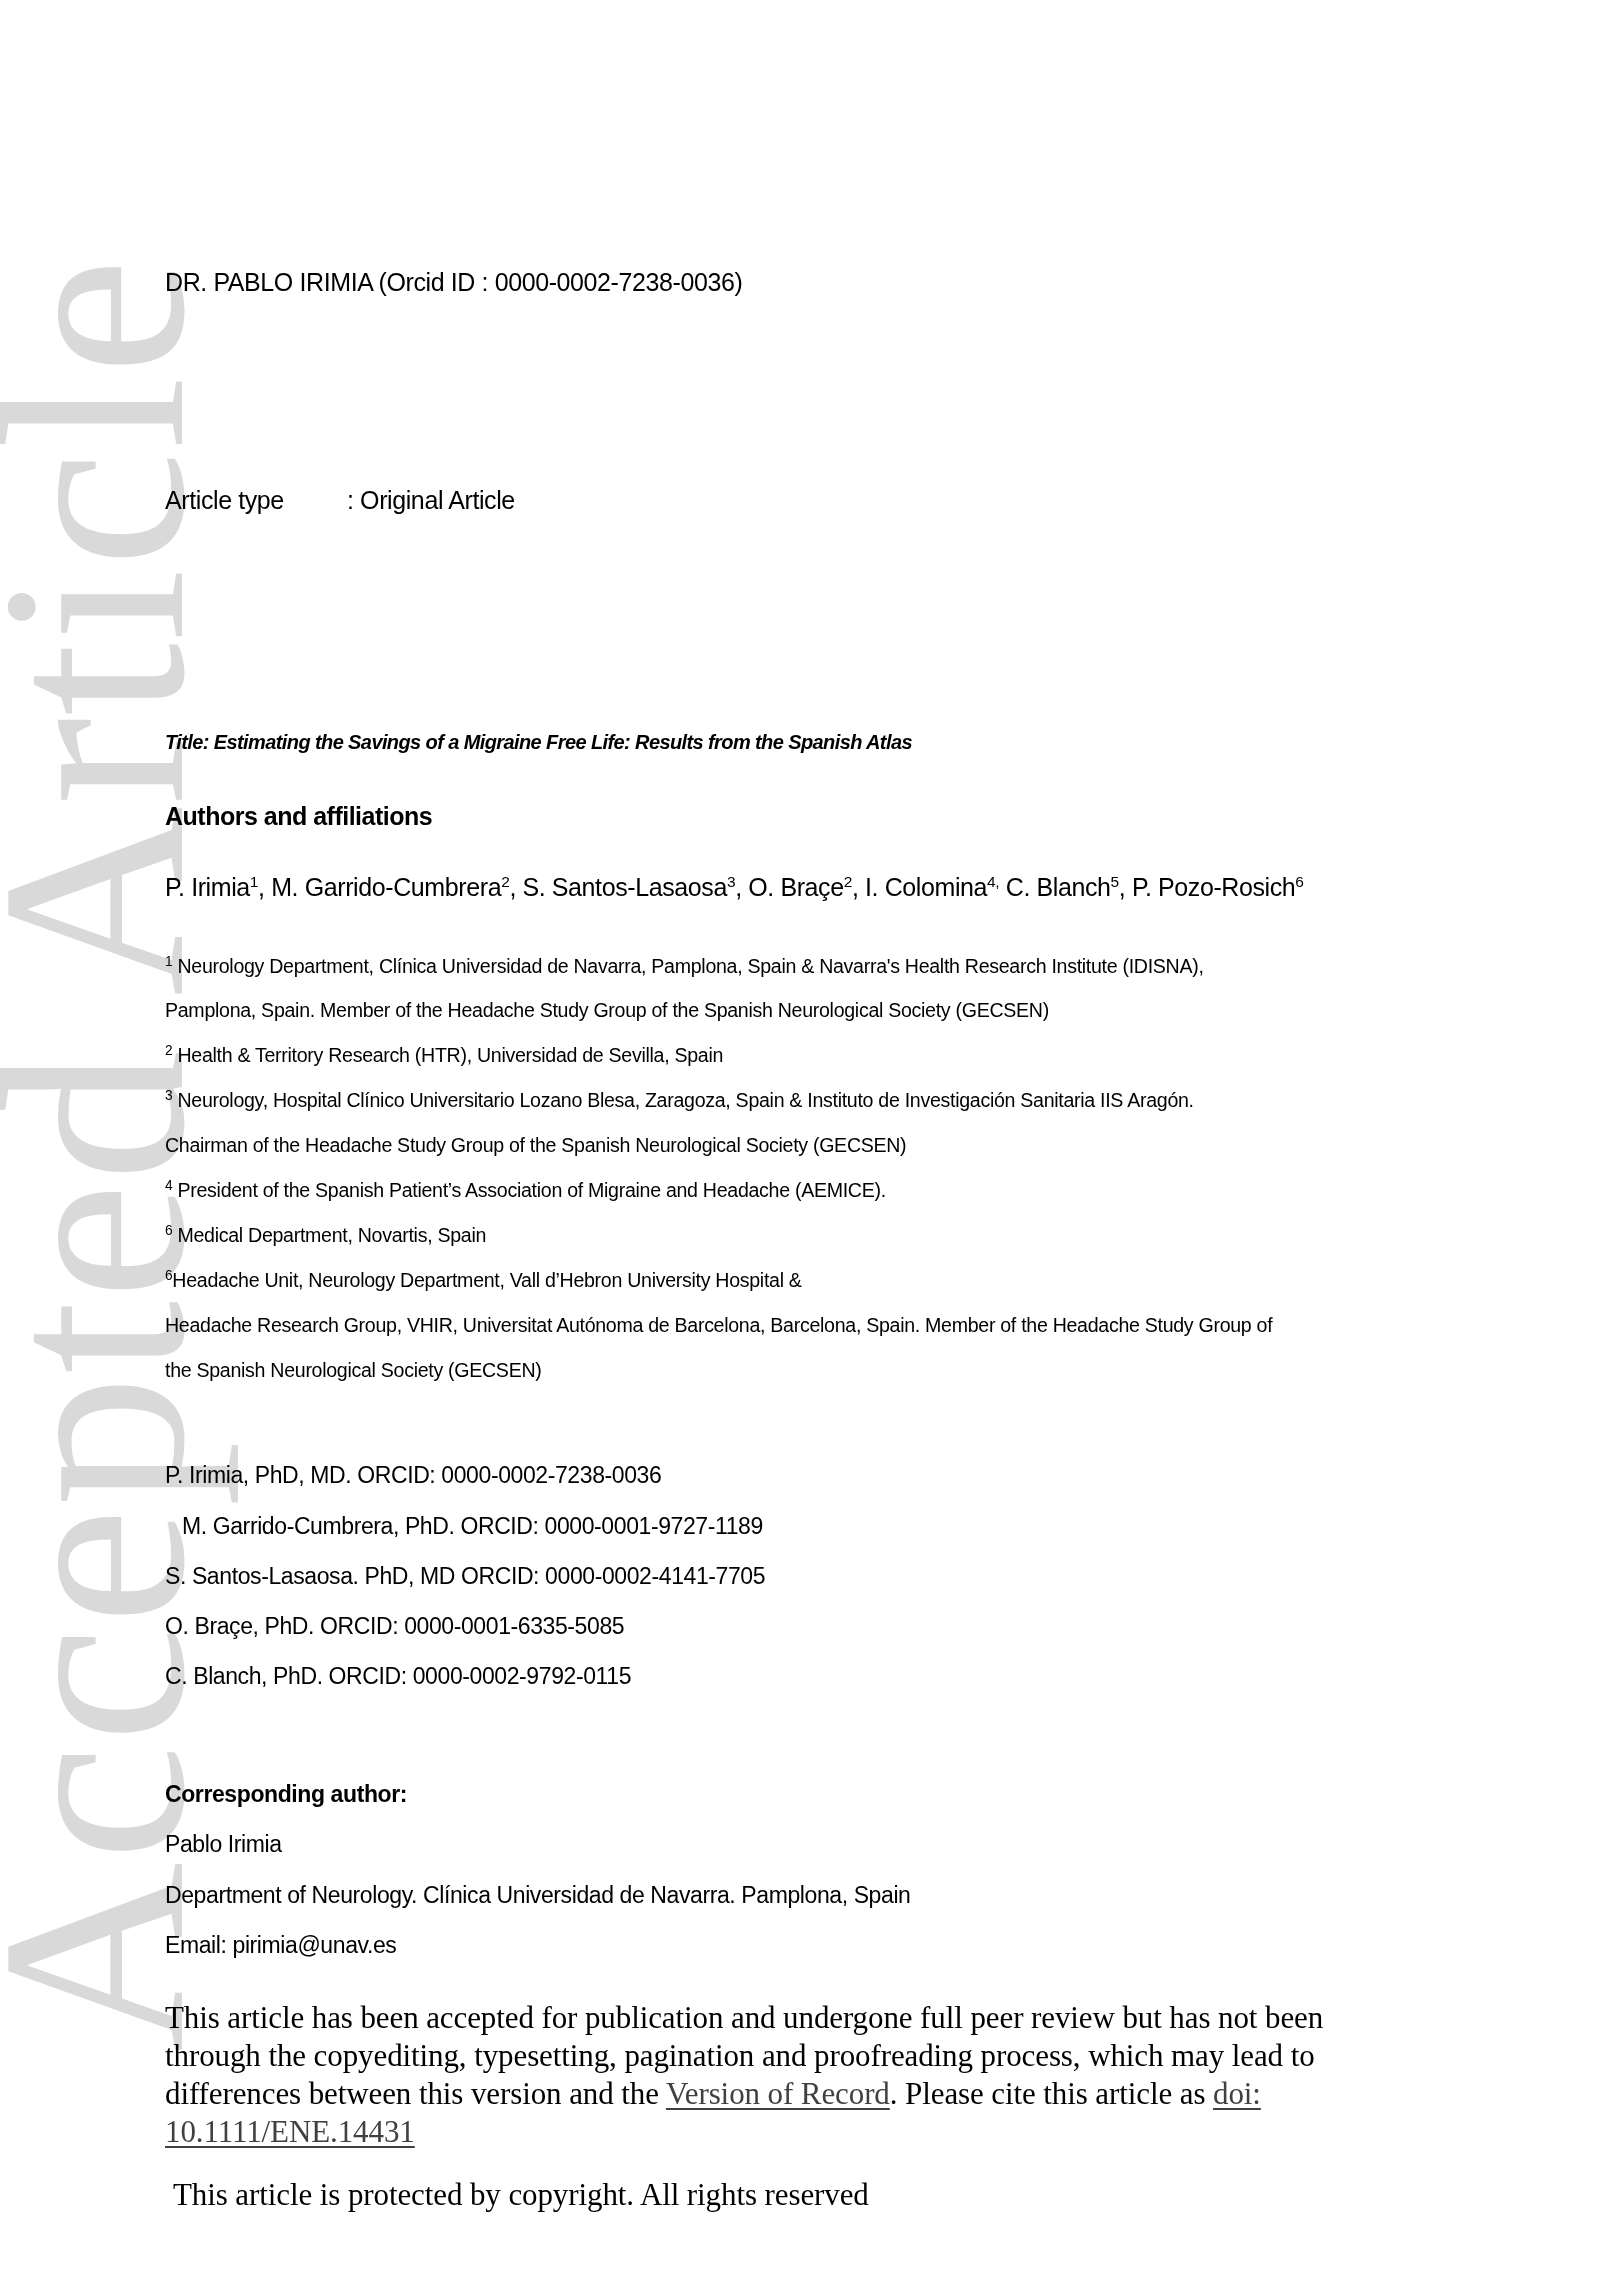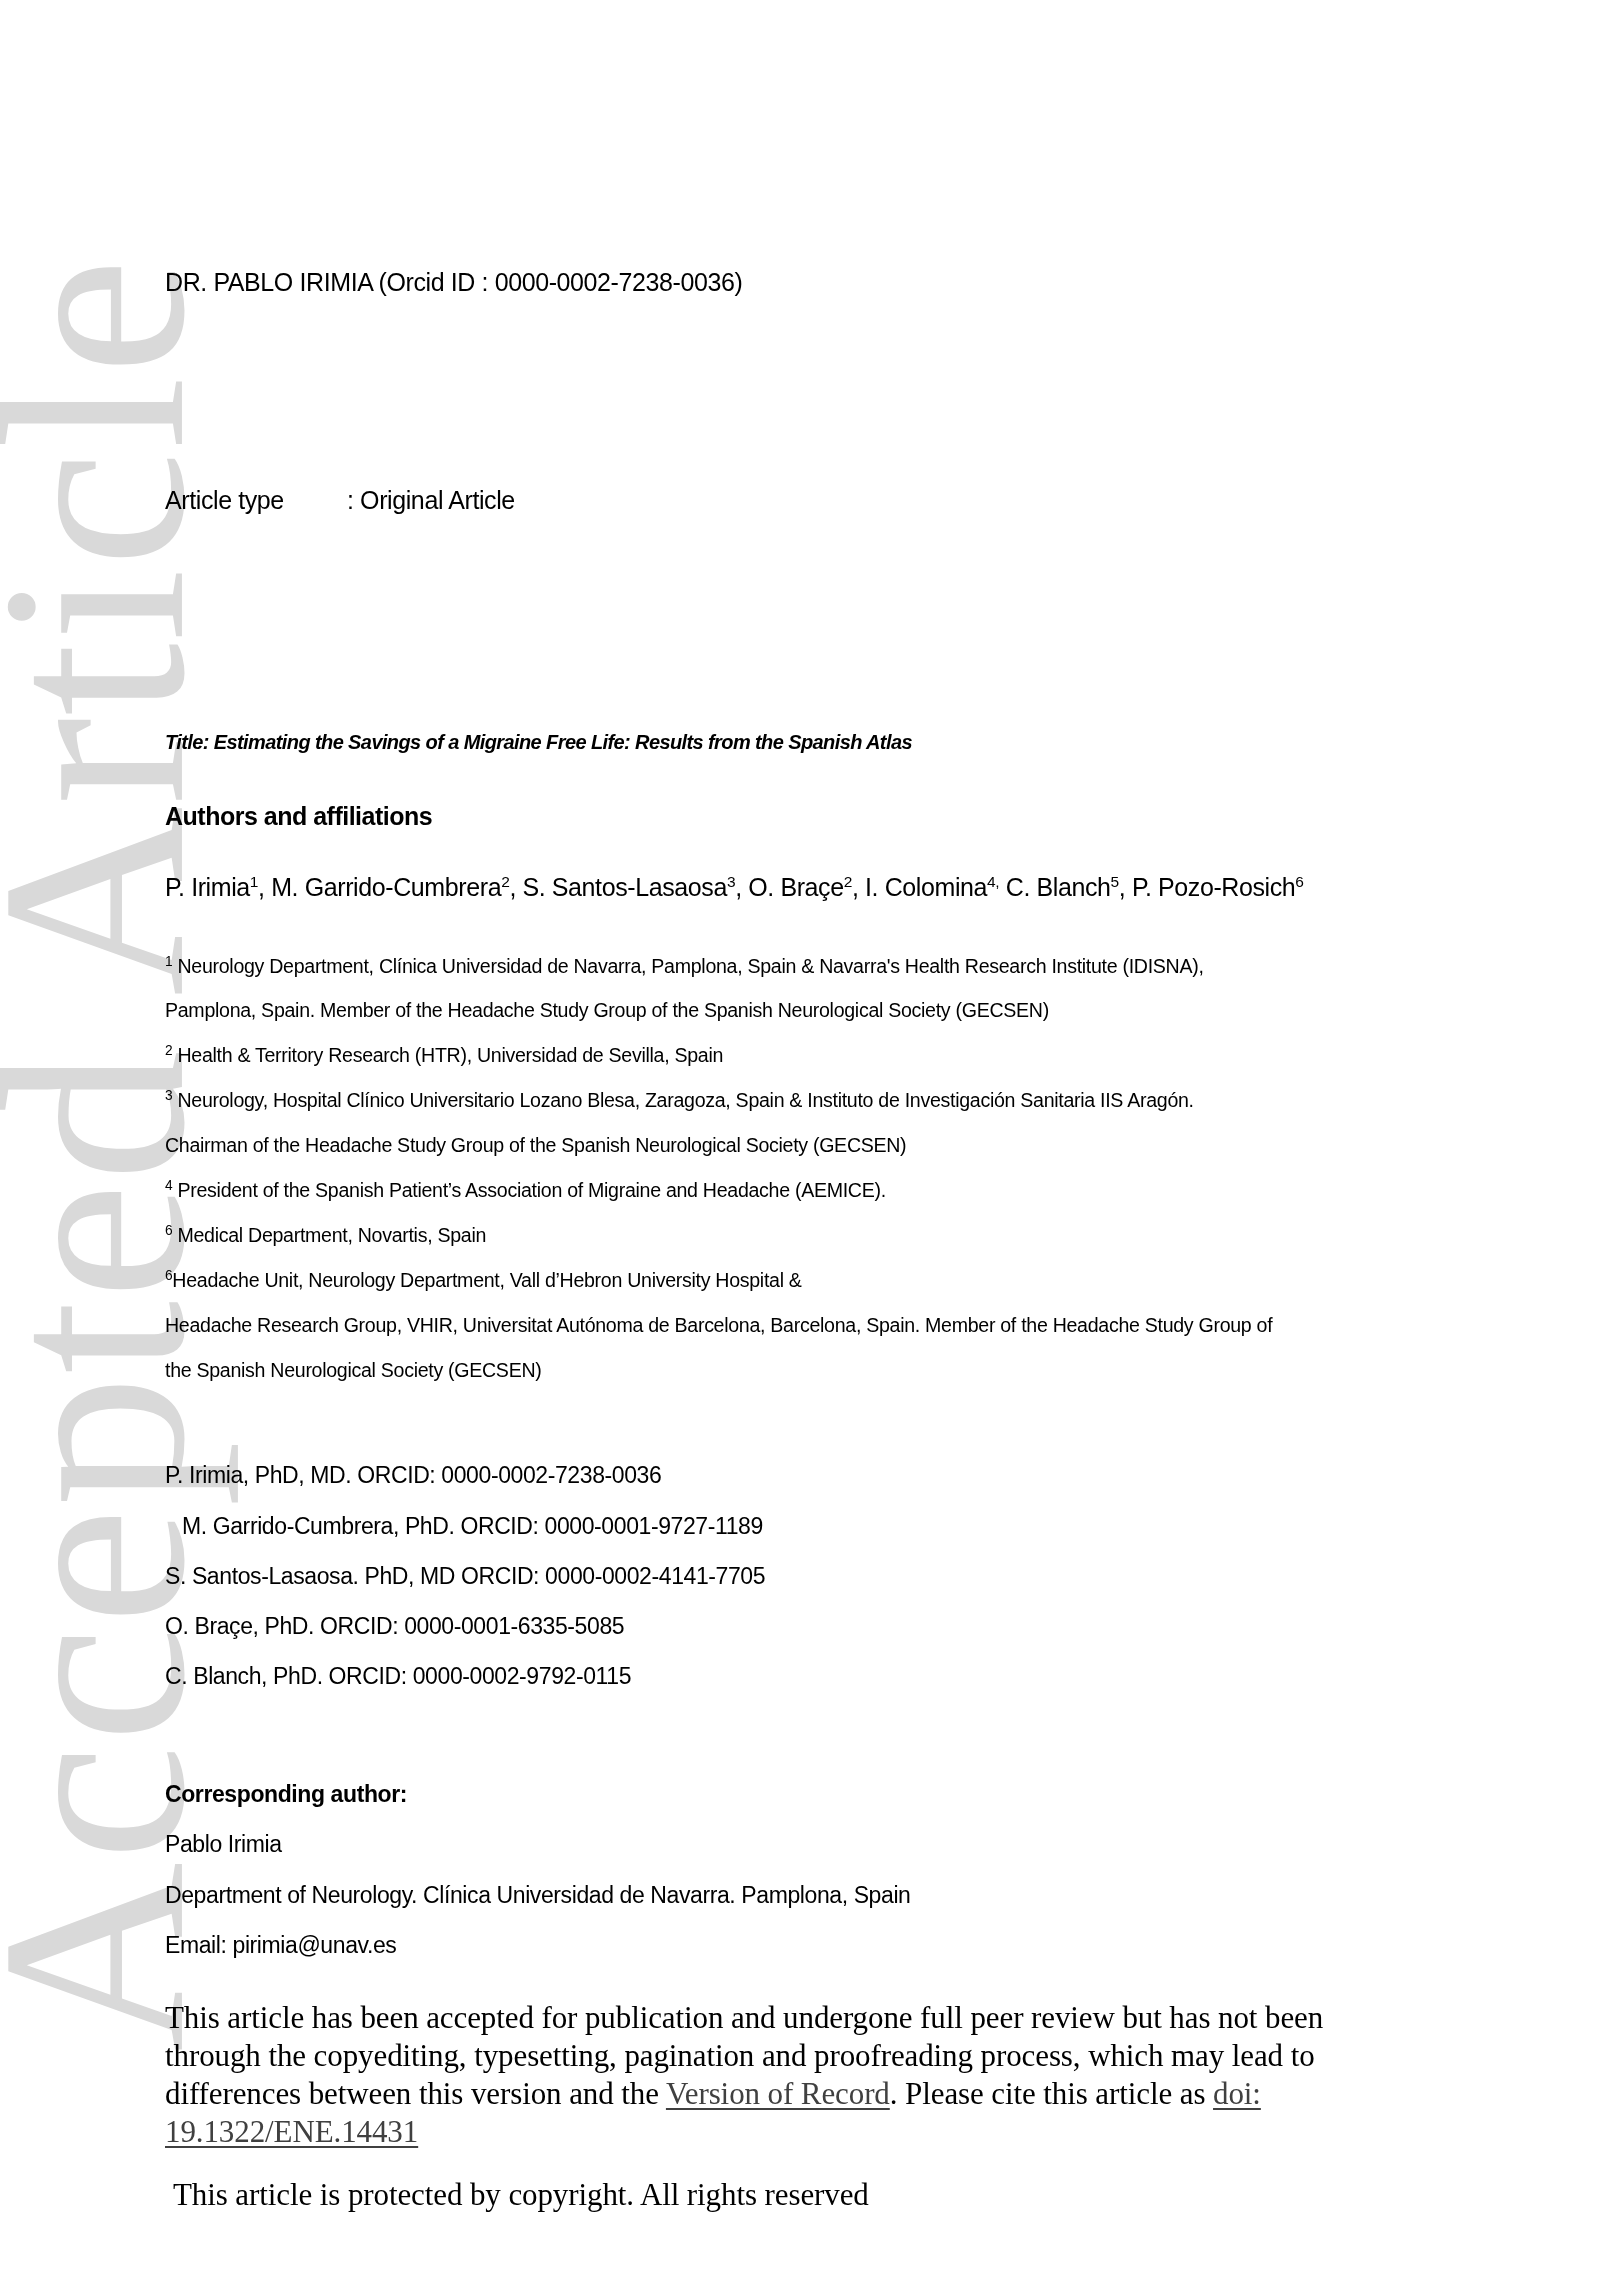--- a/index.html
+++ b/index.html
@@ -88,18 +88,18 @@
   <div class="ln sans-md" style="top:1663px;">C. Blanch, PhD. ORCID: 0000-0002-9792-0115</div>
 
   <div class="ln sans-md bold" style="top:1781px;">Corresponding author:</div>
   <div class="ln sans-md" style="top:1831px;">Pablo Irimia</div>
   <div class="ln sans-md" style="top:1882px;text-align:right;">Department of Neurology. Clínica Universidad de Navarra. Pamplona, Spain</div>
   <div class="ln sans-md" style="top:1932px;">Email: pirimia@unav.es</div>
 
   <div class="ln serif" style="top:2000px;">This article has been accepted for publication and undergone full peer review but has not been</div>
   <div class="ln serif" style="top:2038px;">through the copyediting, typesetting, pagination and proofreading process, which may lead to</div>
   <div class="ln serif" style="top:2076px;"><span>differences between this version and the </span><span class="link">Version of Record</span><span>. Please cite this article as </span><span class="link">doi:</span></div>
-  <div class="ln serif" style="top:2114px;"><span class="link">19.1322/ENE.14431</span></div>
+  <div class="ln serif" style="top:2114px;"><span class="link">10.1111/ENE.14431</span></div>
 
   <div class="ln serif" style="top:2177px; left:173px;">This article is protected by copyright. All rights reserved</div>
 
 </div>
 
 
 </body></html>

